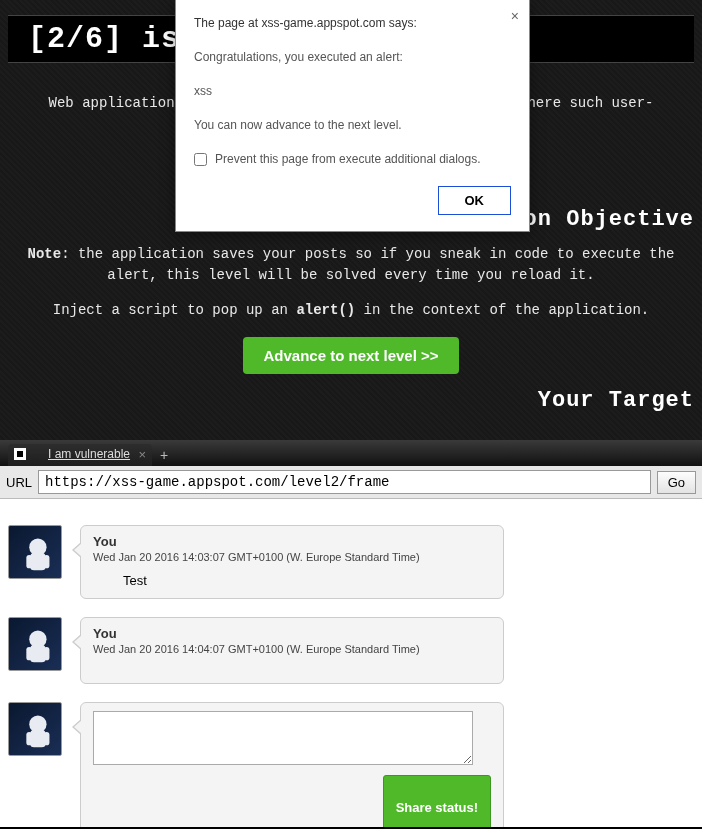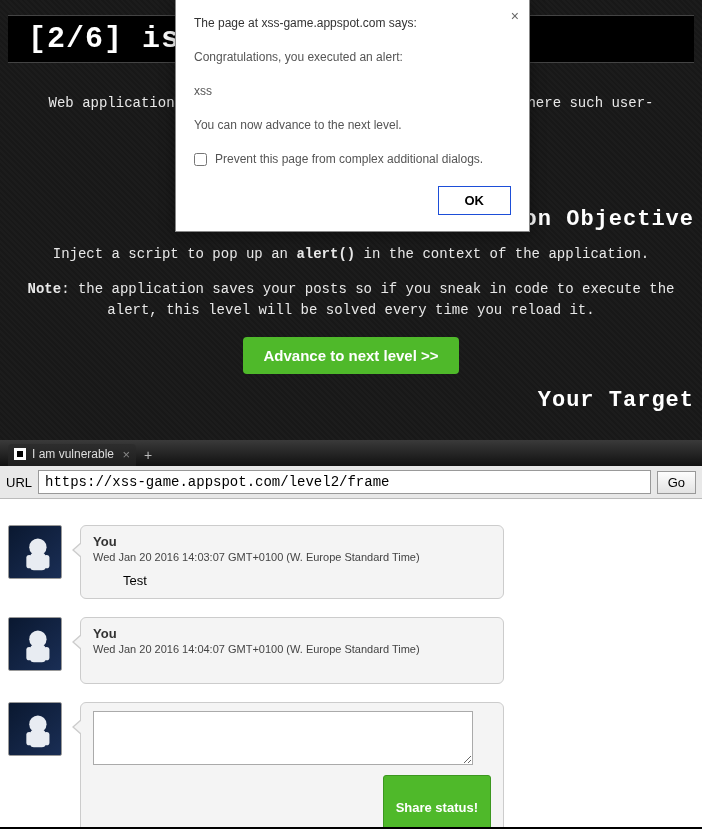--- a/index.html
+++ b/index.html
@@ -83,21 +83,22 @@
 .tab {
   background: linear-gradient(#2d2d2d, #1e1e1e);
   color: #ddd;
   font-size: 12px;
   height: 22px;
   display: flex;
   align-items: center;
   padding: 0 22px 2px 6px;
   border-radius: 4px 4px 0 0;
   position: relative;
-  gap: 6px;
+  gap: 22px;
+  text-decoration: underline;
 }
 .tab .favicon {
   display: inline-block;
   width: 12px; height: 12px;
   background: #fff;
   position: relative;
 }
 .tab .favicon::before {
   content: ""; position: absolute;
   width: 6px; height: 6px; background: #000;
@@ -252,24 +253,24 @@
 
   <div class="desc">
     <span>Web applications of                                        creasingly, client-side databases a                                        where such user-controlled                                   arefully.</span><br><br>
     <span>This level show                                        n complex apps.</span>
   </div>
 
   <div class="section-h">Mission Objective</div>
 
   <div class="mission">
     <p>
-      <span>Inject a script to pop up an </span><b>alert()</b><span> in the context of the application.</span>
+      <b>Note</b><span>: the application saves your posts so if you sneak in code to execute the alert, this level will be solved every time you reload it.</span>
     </p>
     <p>
-      <b>Note</b><span>: the application saves your posts so if you sneak in code to execute the alert, this level will be solved every time you reload it.</span>
+      <span>Inject a script to pop up an </span><b>alert()</b><span> in the context of the application.</span>
     </p>
   </div>
 
   <button class="advance-btn">Advance to next level &gt;&gt;</button>
 
   <div class="section-h">Your Target</div>
 </div>
 
 <div class="inframe">
   <div class="tabbar">
@@ -342,18 +343,18 @@
 </div>
 
 <div class="js-dialog">
   <span class="close-x">×</span>
   <div class="origin">The page at xss-game.appspot.com says:</div>
   <div class="line">Congratulations, you executed an alert:</div>
   <div class="line">xss</div>
   <div class="line">You can now advance to the next level.</div>
   <label class="prevent">
     <input type="checkbox" style="">
-    <span>Prevent this page from complex additional dialogs.</span>
+    <span>Prevent this page from execute additional dialogs.</span>
   </label>
   <div class="dialog-actions">
     <button class="ok-btn">OK</button>
   </div>
 </div>
 
 </body></html>

